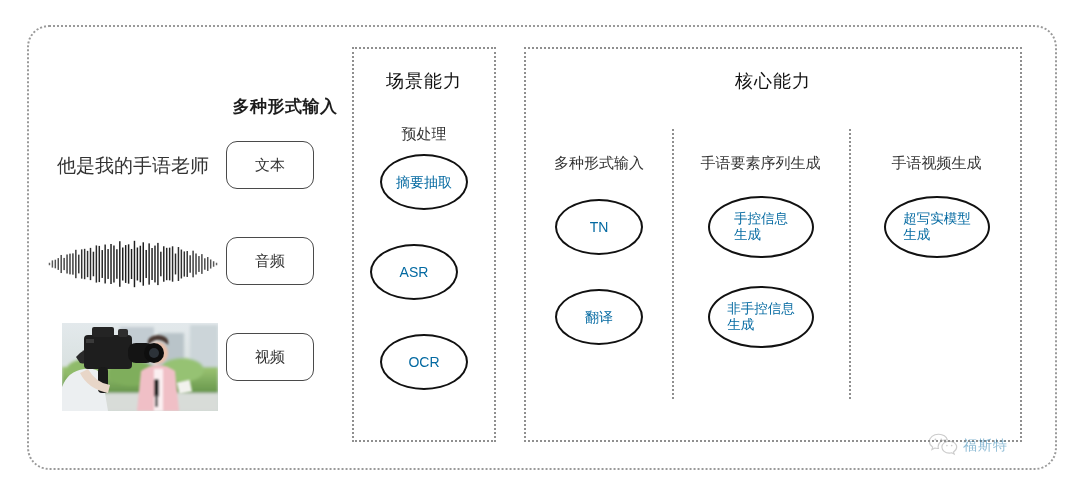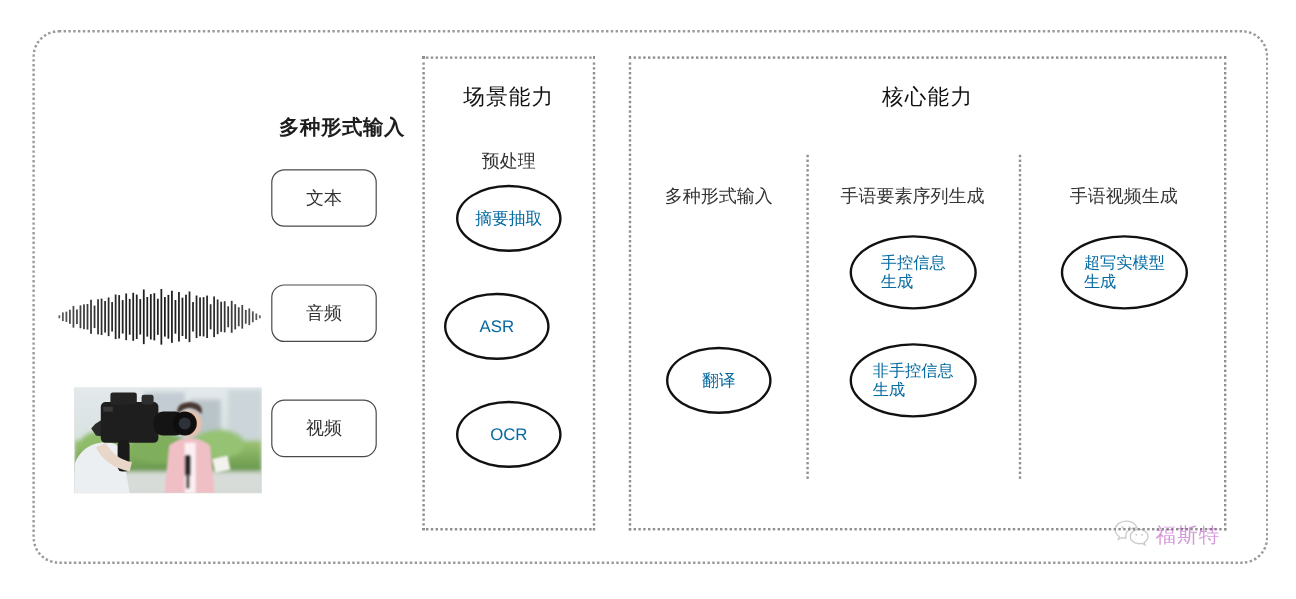--- a/index.html
+++ b/index.html
@@ -134,37 +134,38 @@
   .ellipse.wide{width:106px;height:62px;font-size:13.5px;}
 
   
   .watermark{
     position:absolute;
     left:928px;top:432px;
     display:flex;align-items:center;gap:5px;
     opacity:.45;
   }
   .watermark .wm-text{
-    font-size:17px;
-    color:#a21caf;
+    font-size:14px;
+    color:#0369a1;
     letter-spacing:1px;
     white-space:nowrap;
   }
 </style>
 </head>
 <body>
 
 <div id="stage">
 
   <div class="outer-frame"></div>
 
   <div class="input-col">
 
     <div class="input-heading">多种形式输入</div>
 
+    <div class="sample-text">他是我的手语老师</div>
 
     <div class="waveform">
       <svg width="170" height="48" viewBox="0 0 170 48" aria-hidden="true">
         <g id="wf">
             <rect x="0.73" y="22.75" width="1.47" height="2.50" fill="rgb(100,100,100)"></rect>
             <rect x="3.66" y="20.38" width="1.47" height="7.23" fill="rgb(88,88,88)"></rect>
             <rect x="6.59" y="19.70" width="1.47" height="8.60" fill="rgb(82,82,82)"></rect>
             <rect x="9.53" y="18.12" width="1.47" height="11.76" fill="rgb(77,77,77)"></rect>
             <rect x="12.46" y="14.97" width="1.47" height="18.06" fill="rgb(73,73,73)"></rect>
             <rect x="15.39" y="17.91" width="1.47" height="12.19" fill="rgb(69,69,69)"></rect>
@@ -302,20 +303,21 @@
   </div>
 
   <div class="panel panel-core">
     <div class="panel-title">核心能力</div>
 
     <div class="vdivider" style="left:146px;top:80px;height:270px;"></div>
     <div class="vdivider" style="left:323px;top:80px;height:270px;"></div>
 
     <div class="col" style="left:0px;width:146px;">
       <div class="col-label" style="top:105px;">多种形式输入</div>
+      <div class="ellipse small" style="left:29px;top:150px;">TN</div>
       <div class="ellipse small" style="left:29px;top:240px;">翻译</div>
     </div>
 
     <div class="col" style="left:146px;width:177px;">
       <div class="col-label" style="top:105px;">手语要素序列生成</div>
       <div class="ellipse wide" style="left:36px;top:147px;">手控信息<br>生成</div>
       <div class="ellipse wide" style="left:36px;top:237px;">非手控信息<br>生成</div>
     </div>
 
     <div class="col" style="left:323px;width:175px;">

